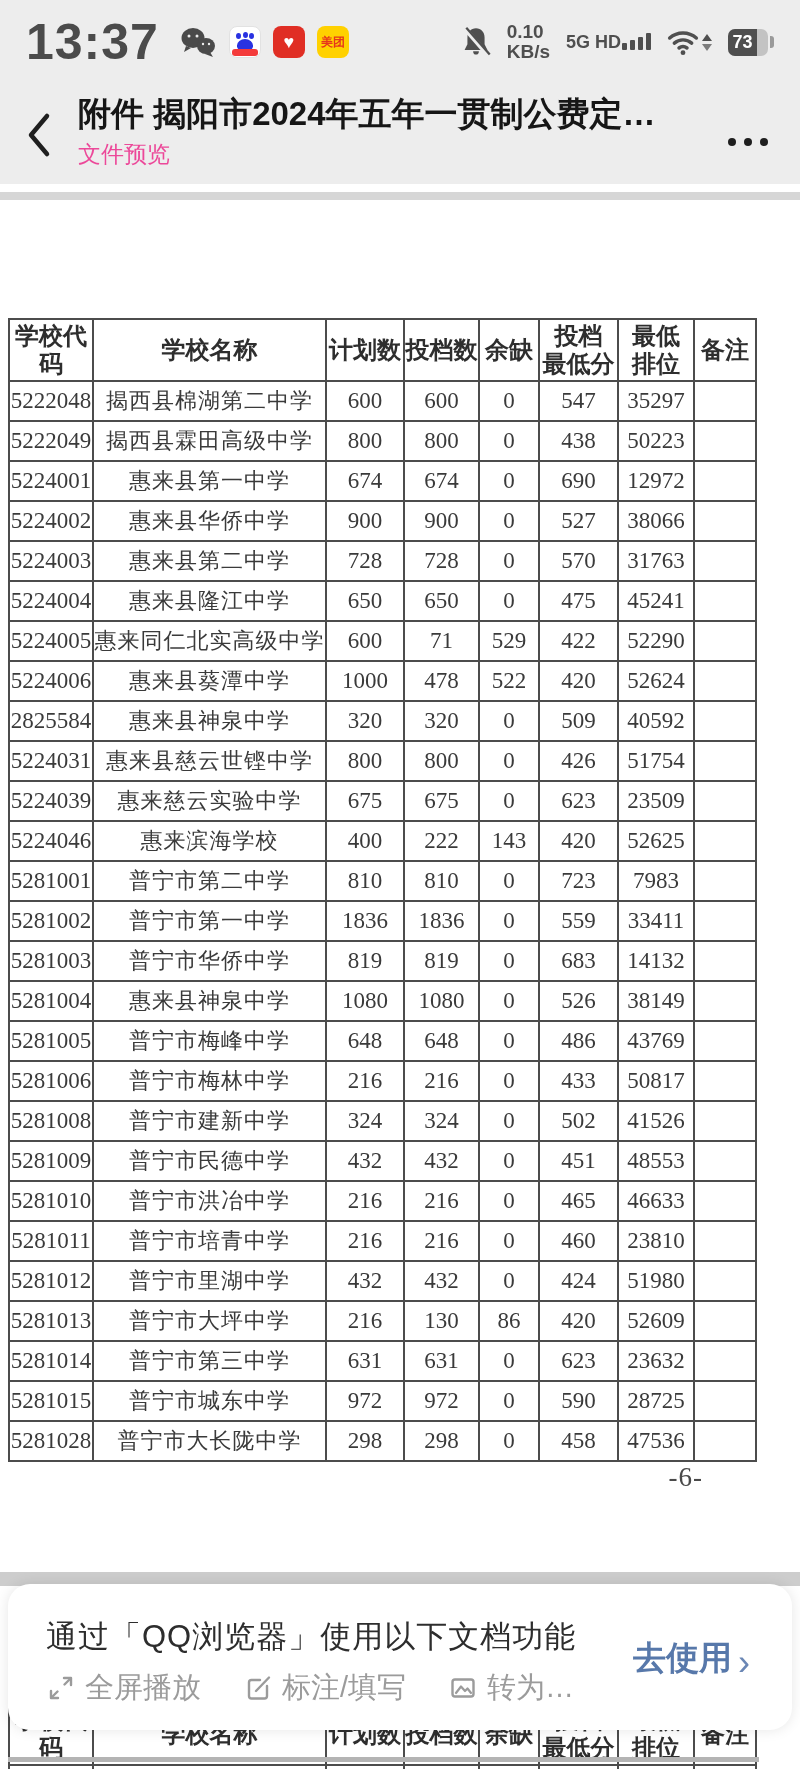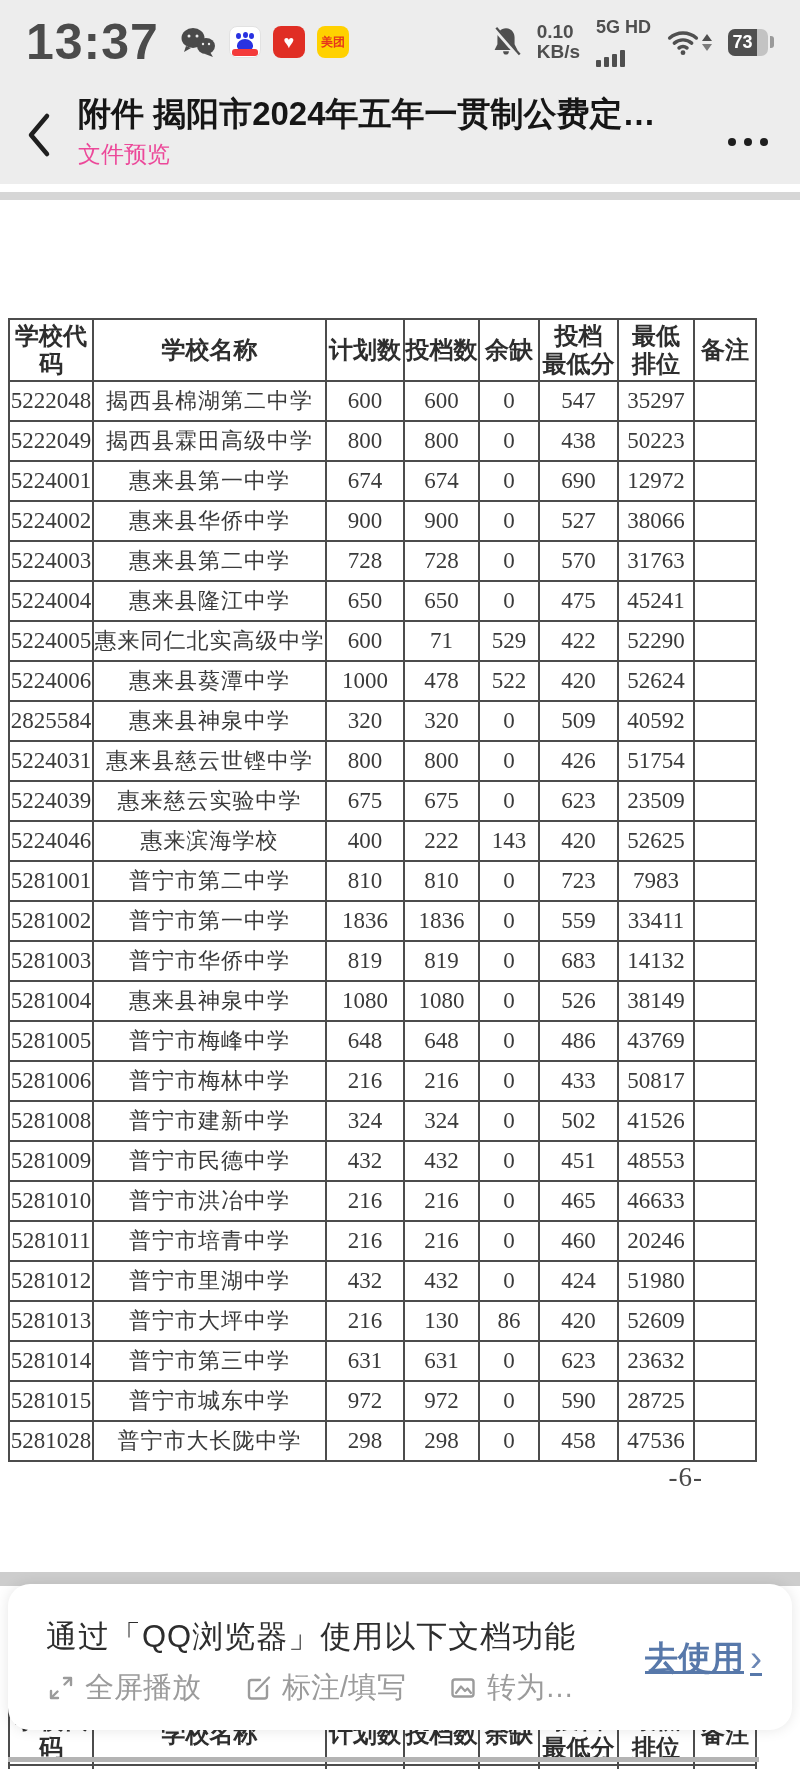--- a/index.html
+++ b/index.html
@@ -13,21 +13,21 @@
   .app-icon{width:32px;height:32px;border-radius:8px;display:flex;align-items:center;justify-content:center;position:relative;overflow:hidden;box-sizing:border-box;}
   .icon-baidu{background:#ffffff;border:1px solid #e2e2e2;}
   .paw{position:relative;width:16px;height:13px;background:#2932E1;border-radius:50% 50% 45% 45%;margin-top:6px;}
   .paw:before{content:"";position:absolute;top:-6px;left:-1px;width:5px;height:6px;border-radius:50%;background:#2932E1;box-shadow:7px -1px 0 #2932E1,13px 0 0 #2932E1;}
   .baidu-band{position:absolute;bottom:1px;left:2px;right:2px;height:7px;border-radius:3px;background:#f43b3b;}
   .icon-pdd{background:#e02e24;color:#fff;font-size:18px;line-height:1;}
   .icon-meituan{background:#ffd100;flex-direction:column;}
   .meituan-text{color:#e6341c;font-size:12px;font-weight:700;line-height:1;letter-spacing:0;}
   .status-right{margin-left:auto;display:flex;align-items:center;gap:16px;}
   .speed{font-size:19px;font-weight:600;color:#4f4f4f;line-height:1.05;text-align:left;}
-  .net{display:flex;flex-direction:column;align-items:flex-start;gap:14px;text-align:center;}
+  .net{display:flex;align-items:flex-start;gap:1px;text-align:center;}
   .net-label{font-size:18px;font-weight:700;color:#4f4f4f;line-height:1;}
   .bars{display:flex;align-items:flex-end;gap:3px;height:17px;}
   .bars i{display:block;width:5px;background:#4f4f4f;border-radius:1px;}
   .wifi-wrap{display:flex;align-items:center;gap:3px;}
   .updown{display:flex;flex-direction:column;gap:3px;}
   .tri-up{width:0;height:0;border-left:5px solid transparent;border-right:5px solid transparent;border-bottom:7px solid #4f4f4f;}
   .tri-dn{width:0;height:0;border-left:5px solid transparent;border-right:5px solid transparent;border-top:7px solid #7c7c7c;}
   .battery{position:relative;width:40px;height:27px;border-radius:7px;background:#c3c3c3;overflow:hidden;}
   .battery-fill{position:absolute;left:0;top:0;bottom:0;width:73%;background:#4f4f4f;display:flex;align-items:center;justify-content:center;}
   .battery-fill span{color:#fff;font-size:18px;font-weight:700;}
@@ -52,21 +52,21 @@
   .page-label{position:absolute;left:8px;top:1262px;width:747px;text-align:right;padding-right:52px;box-sizing:border-box;
               font-family:"Liberation Serif",serif;font-size:27px;color:#4a4a4a;letter-spacing:1px;}
   .page-sep{position:absolute;top:1572px;left:0;right:0;height:14px;background:#cdcdcd;}
   .next-table{position:absolute;left:8px;top:1702px;z-index:1;}
   .next-table tbody td{height:14px;border-bottom:none;}
   .thick-line{position:absolute;left:8px;top:1757px;width:751px;height:5px;background:#b4b4b4;z-index:2;}
   
   .promo{position:absolute;left:8px;top:1584px;width:784px;height:146px;background:#ffffff;border-radius:22px;
          box-shadow:0 0 14px rgba(0,0,0,0.10);z-index:10;box-sizing:border-box;}
   .promo-msg{position:absolute;left:38px;top:32px;font-size:31px;font-weight:400;color:#2d2d2d;letter-spacing:1px;}
-  .promo-action{position:absolute;right:30px;top:52px;display:flex;align-items:center;gap:6px;color:#5778aa;font-size:33px;font-weight:600;text-decoration:underline;}
+  .promo-action{position:absolute;right:42px;top:52px;display:flex;align-items:flex-end;gap:6px;color:#5778aa;font-size:33px;font-weight:600;}
   .promo-arrow{font-size:36px;line-height:1;color:#6b87b5;font-weight:400;}
   .promo-tools{position:absolute;left:38px;top:84px;display:flex;align-items:center;gap:42px;text-align:center;}
   .tool{display:flex;align-items:center;gap:9px;color:#9b9b9b;font-size:29px;}
   .tool svg{display:block;}
 </style>
 </head>
 <body>
 
 <div class="screen">
 
@@ -394,21 +394,21 @@
             <td>46633</td>
             <td></td>
           </tr>
           <tr>
             <td>5281011</td>
             <td class="name">普宁市培青中学</td>
             <td>216</td>
             <td>216</td>
             <td>0</td>
             <td>460</td>
-            <td>20246</td>
+            <td>23810</td>
             <td></td>
           </tr>
           <tr>
             <td>5281012</td>
             <td class="name">普宁市里湖中学</td>
             <td>432</td>
             <td>432</td>
             <td>0</td>
             <td>424</td>
             <td>51980</td>

